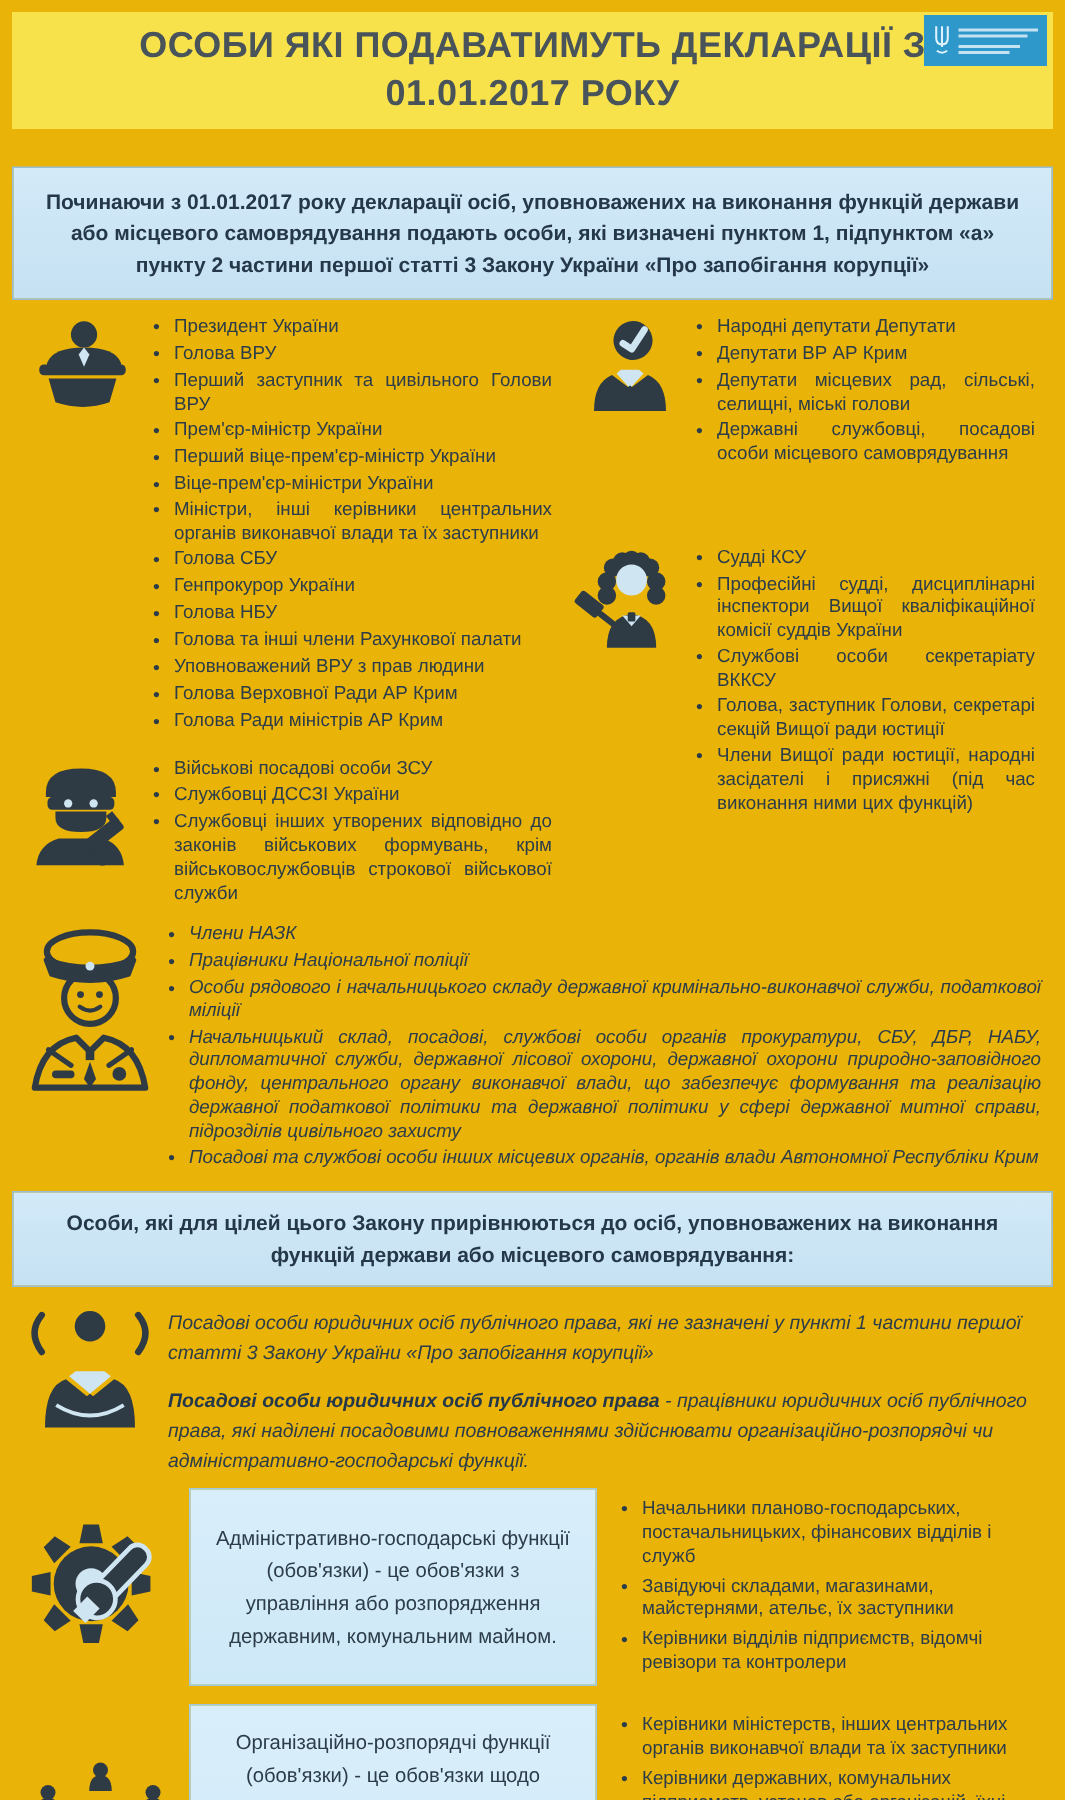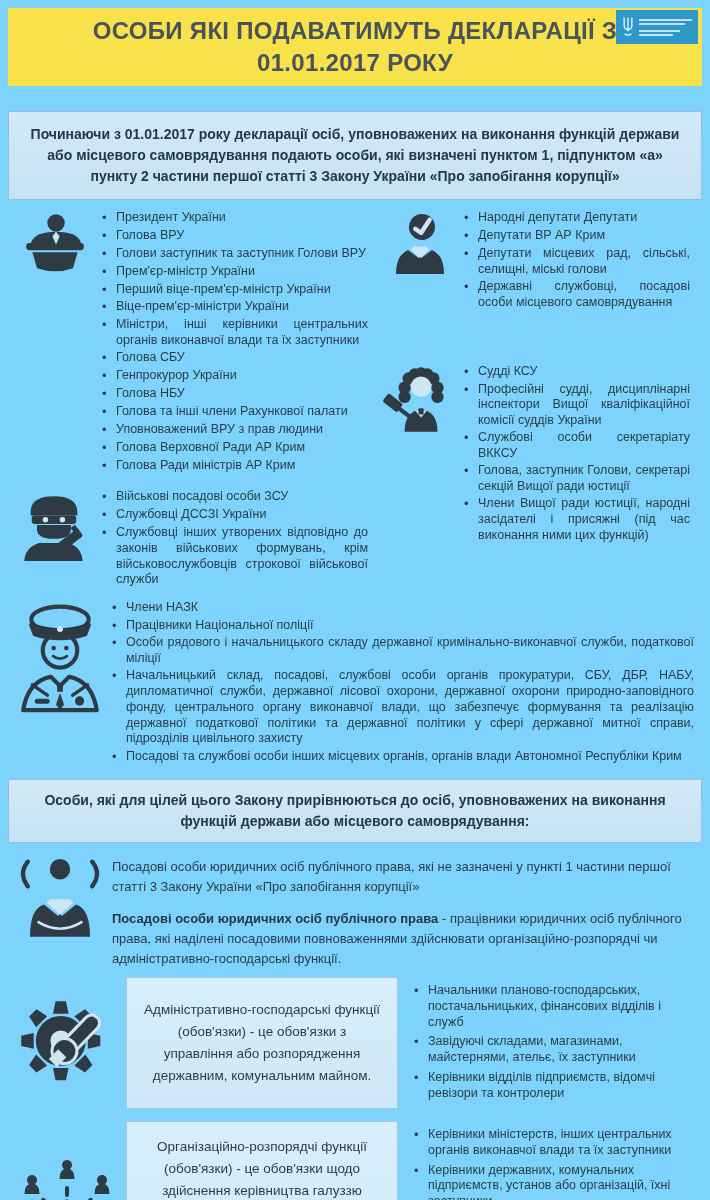--- a/index.html
+++ b/index.html
@@ -1,18 +1,18 @@
 <!DOCTYPE html>
 <html><head>
 <meta charset="utf-8">
 <style>
   * { box-sizing: border-box; margin: 0; padding: 0; }
   body { margin:0; background:#cfe5f1; }
   .page {
-    width:710px; height:1200px; background:#7dd3fc; overflow:hidden; position:relative;
+    width:710px; height:1200px; background:#eab308; overflow:hidden; position:relative;
     font-family:"Liberation Sans", sans-serif; color:#2c3d49; padding:8px 8px 0;
   }
   
   .hdr { background:#f8e24c; height:78px; position:relative; display:flex; align-items:center; justify-content:center; }
   .hdr-title { font-weight:bold; font-size:24px; line-height:1.35; color:#49535a; text-align:center; letter-spacing:.3px; }
   .logo { position:absolute; top:2px; right:4px; width:82px; height:34px; background:#2e98cb; display:flex; align-items:center; gap:5px; padding:4px 6px; }
   .logo svg { flex:0 0 12px; }
   .logo-lines { display:flex; flex-direction:column; gap:2px; flex:1; }
   .logo-lines i { display:block; height:2px; background:rgba(255,255,255,.72); }
   .logo-lines i:nth-child(2){ width:86%; }
@@ -29,21 +29,21 @@
   .icn-r { flex:0 0 88px; }
   .icn-w { flex:0 0 104px; }
   .list { flex:1; padding-right:8px; }
   .col-r .list { padding-right:12px; }
   .li { display:flex; font-size:12.5px; line-height:1.26; margin-bottom:1.5px; }
   .li::before { content:"\2022"; flex:0 0 14px; font-size:13px; }
   .just .li .lit { text-align:justify; }
   .lit { flex:1; }
   .mt-mil { margin-top:14px; }
   .mt-jud { margin-top:52px; }
-  .wide { margin-top:10px; }
+  .wide { margin-top:10px;font-style:italic; }
   
   .paras { flex:1; padding-right:14px; font-size:13px; line-height:1.55; padding-top:4px; }
   .paras .p2 { margin-top:12px; }
   .paras b { color:#24384a; }
   
   .rowblk { display:flex; align-items:flex-start; }
   .row-admin { margin-top:8px; }
   .row-org { margin-top:12px; }
   .icn2 { flex:0 0 118px; display:flex; justify-content:center; }
   .row-admin .icn2 { padding-top:16px; }
@@ -103,21 +103,21 @@
         </div>
         <div class="list just">
 
         <div class="li">
               <span class="lit">Президент України</span>
             </div>
             <div class="li">
               <span class="lit">Голова ВРУ</span>
             </div>
             <div class="li">
-              <span class="lit">Голови заступник та заступник Голови ВРУ</span>
+              <span class="lit">Перший заступник та цивільного Голови ВРУ</span>
             </div>
             <div class="li">
               <span class="lit">Прем'єр-міністр України</span>
             </div>
             <div class="li">
               <span class="lit">Перший віце-прем'єр-міністр України</span>
             </div>
             <div class="li">
               <span class="lit">Віце-прем'єр-міністри України</span>
             </div>

